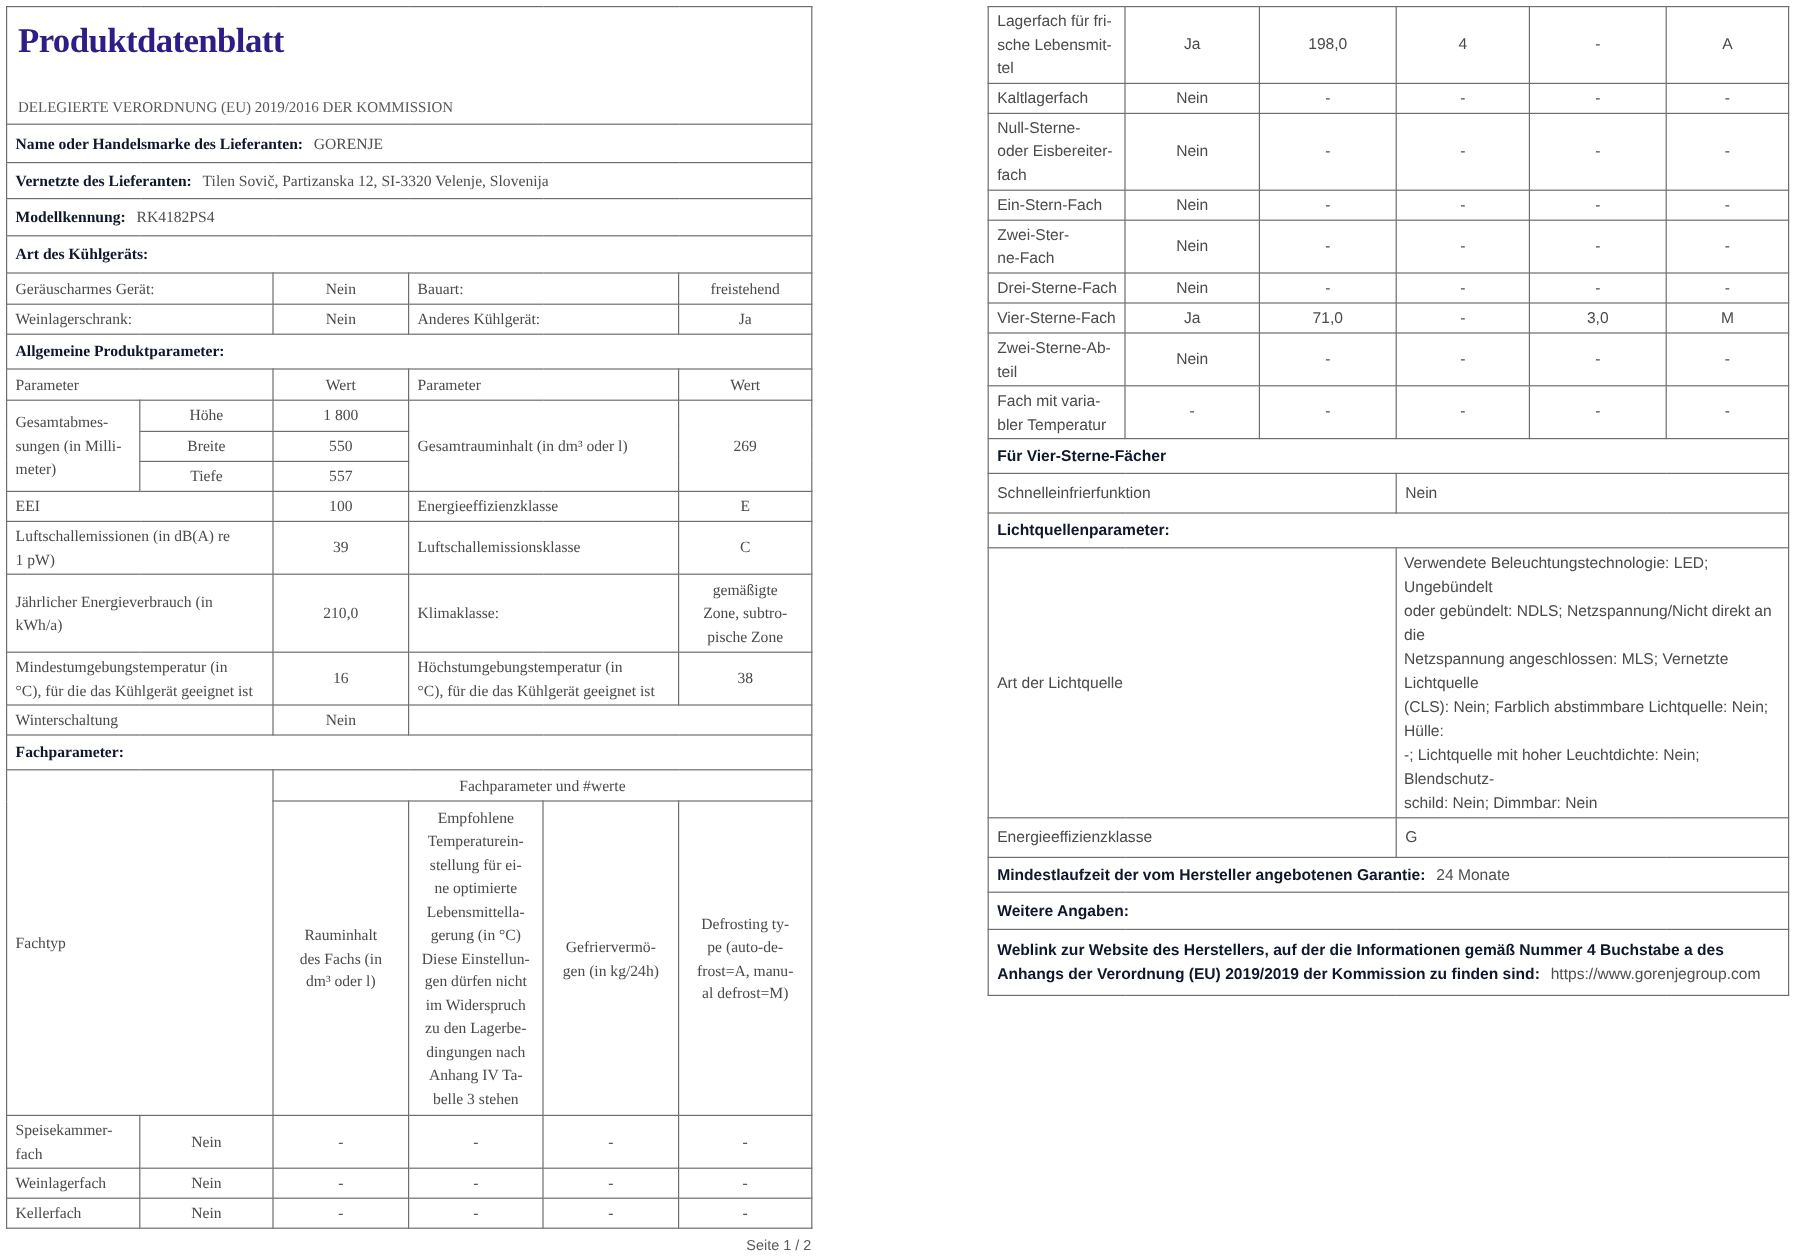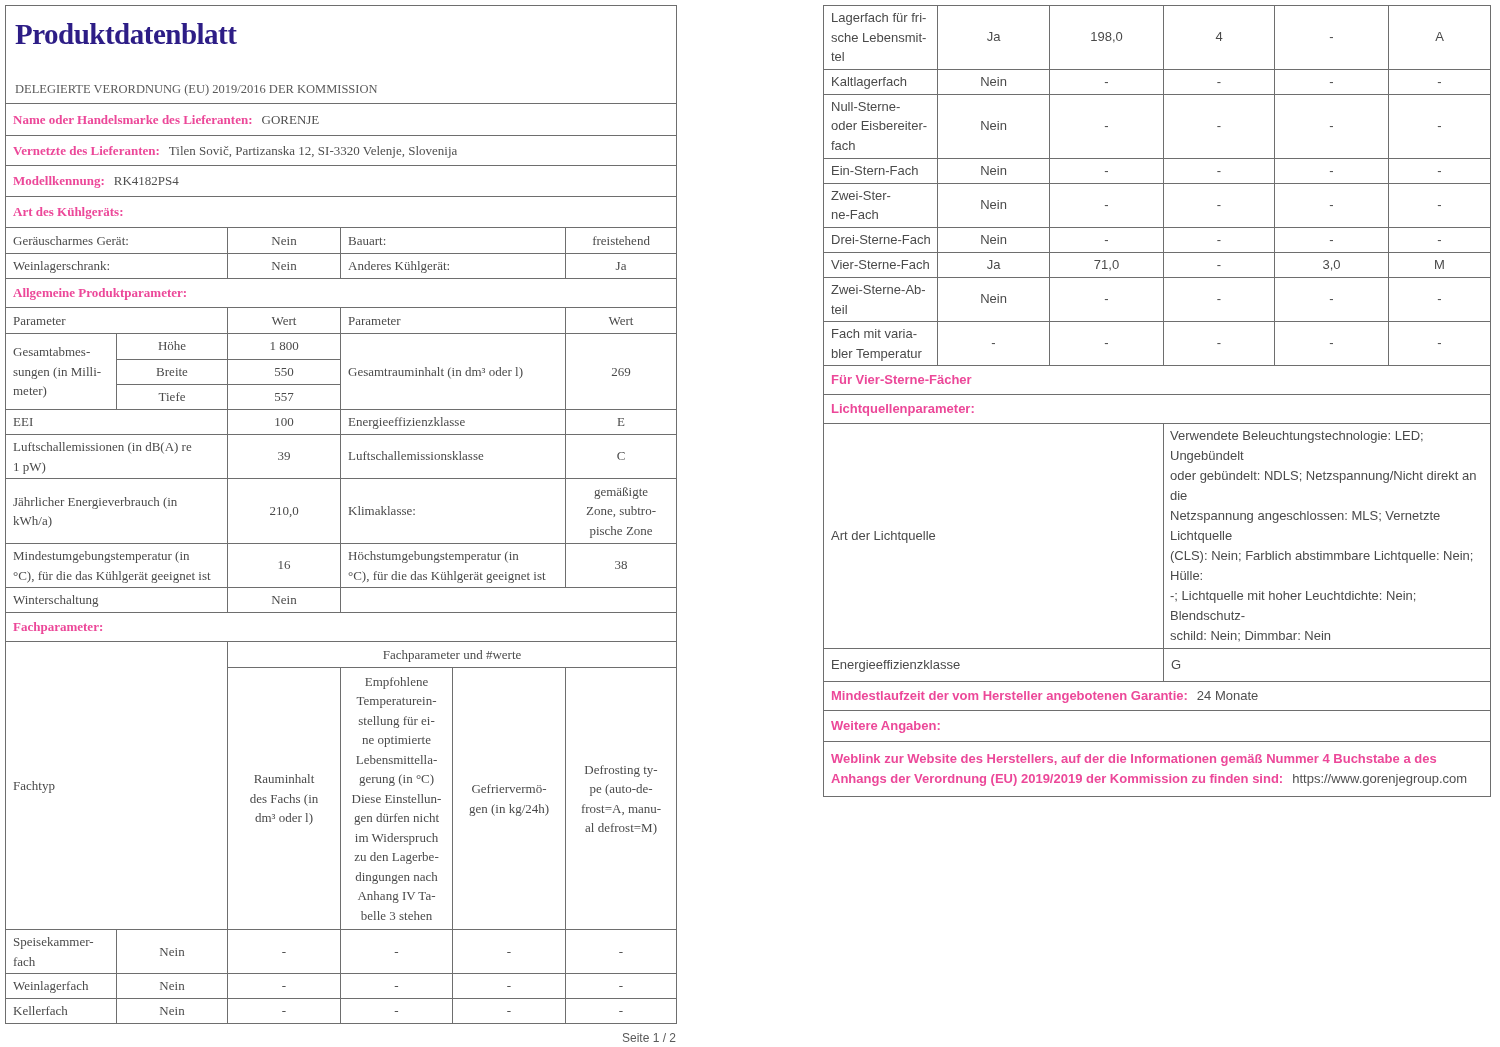--- a/index.html
+++ b/index.html
@@ -1,21 +1,21 @@
 <!DOCTYPE html>
 <html><head>
 <meta charset="utf-8">
 <style>
   html,body{margin:0;padding:0;background:#ffffff;}
   body{width:1500px;height:1047px;position:relative;font-family:"Liberation Sans",sans-serif;overflow:hidden;}
   .page{position:absolute;top:5px;}
   table{border-collapse:collapse;table-layout:fixed;width:100%;}
   td{border:1px solid #6e6e6e;font-size:13px;color:#4a4a4a;vertical-align:middle;
      padding:2px 5px 2px 7px;line-height:1.55;overflow:hidden;}
-  .b{font-weight:bold;color:#ec4899;}
+  .b{font-weight:bold;color:#0f172a;}
   .c{text-align:center;padding:2px 3px;}
   .p{white-space:pre-line;}
   .v{margin-left:9px;color:#4f4f4f;font-weight:normal;}
   .titlecell{padding:4px 5px 4px 9px;vertical-align:top;}
   .title{font-size:29px;font-weight:bold;color:#2d1d86;letter-spacing:-0.5px;margin-top:2px;}
   .subtitle{font-size:12.5px;color:#595959;margin-top:23px;}
   .footer{position:absolute;font-size:12px;color:#595959;text-align:right;}
   .small-lh{line-height:1.5;}
 </style>
 </head>
@@ -270,20 +270,24 @@
 bler Temperatur</td>
   <td class="c">-</td>
   <td class="c">-</td>
   <td class="c">-</td>
   <td class="c">-</td>
   <td class="c">-</td>
 </tr>
 <tr style="height:29px">
   <td colspan="6" class="b">Für Vier-Sterne-Fächer</td>
 </tr>
+<tr style="height:33px">
+  <td colspan="3">Schnelleinfrierfunktion</td>
+  <td colspan="3">Nein</td>
+</tr>
 <tr style="height:29px">
   <td colspan="6" class="b">Lichtquellenparameter:</td>
 </tr>
 <tr style="height:135px">
   <td colspan="3">Art der Lichtquelle</td>
   <td colspan="3" class="p" style="line-height:1.54;padding:2px 2px 2px 6px;">Verwendete Beleuchtungstechnologie: LED; Ungebündelt
 oder gebündelt: NDLS; Netzspannung/Nicht direkt an die
 Netzspannung angeschlossen: MLS; Vernetzte Lichtquelle
 (CLS): Nein; Farblich abstimmbare Lichtquelle: Nein; Hülle:
 -; Lichtquelle mit hoher Leuchtdichte: Nein; Blendschutz-

